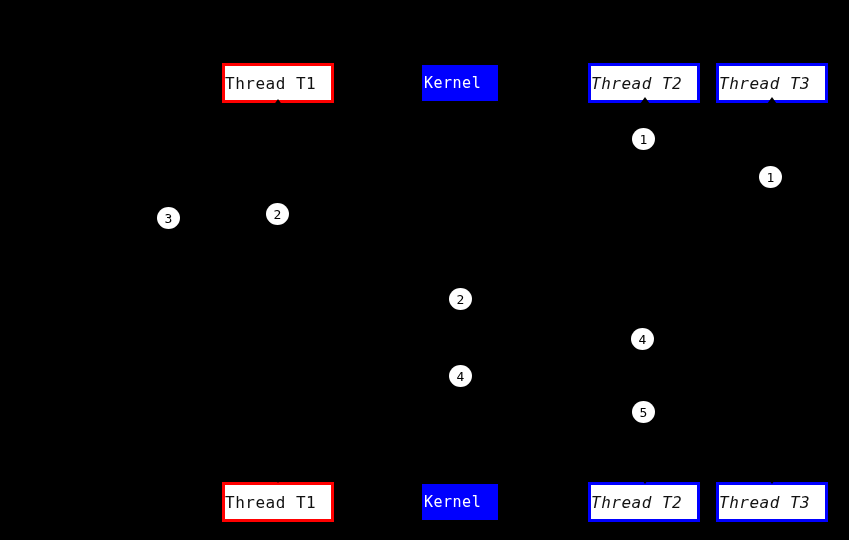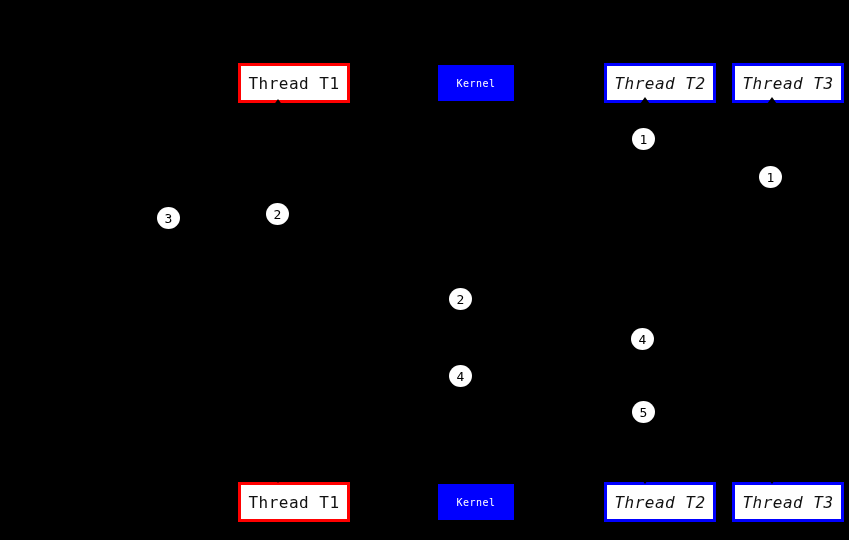--- a/index.html
+++ b/index.html
@@ -8,26 +8,26 @@
     --marker-fill:#ffffff; --marker-text:#000000;
   }
   html,body{margin:0;padding:0;background:var(--bg);}
   .stage{
     position:relative; width:849px; height:540px; overflow:hidden;
     background:var(--bg);
     font-family:"DejaVu Sans Mono", monospace;
   }
   .node{
     position:absolute; box-sizing:border-box;
-    display:flex; align-items:center; justify-content:center;
-    font-size:16px; letter-spacing:0.5px; white-space:nowrap;margin-left:16px;
+    display:flex; align-items:center; justify-content:flex-start;
+    font-size:16px; letter-spacing:0.5px; white-space:nowrap;
   }
   .red-outline{ background:var(--white); border:3px solid var(--red); color:var(--ink); }
   .blue-outline{ background:var(--white); border:3px solid var(--blue); color:var(--ink);font-style:italic; }
-  .blue-solid{ background:var(--blue); border:2px solid var(--blue); color:var(--kernel-text); font-size:10px; }
+  .blue-solid{ background:var(--blue); border:2px solid var(--blue); color:var(--kernel-text); font-size:15px; }
 
   
   .t1-top{ left:222px; top:63px;  width:112px; height:40px; }
   .k-top { left:422px; top:65px;  width:76px;  height:36px; }
   .t2-top{ left:588px; top:63px;  width:112px; height:40px; }
   .t3-top{ left:716px; top:63px;  width:112px; height:40px; }
   .t1-bot{ left:222px; top:482px; width:112px; height:40px; }
   .k-bot { left:422px; top:484px; width:76px;  height:36px; }
   .t2-bot{ left:588px; top:482px; width:112px; height:40px; }
   .t3-bot{ left:716px; top:482px; width:112px; height:40px; }

